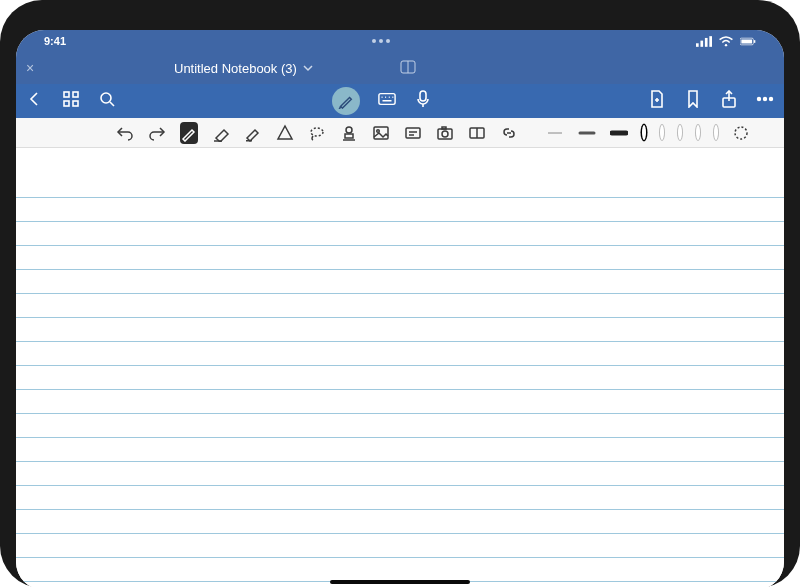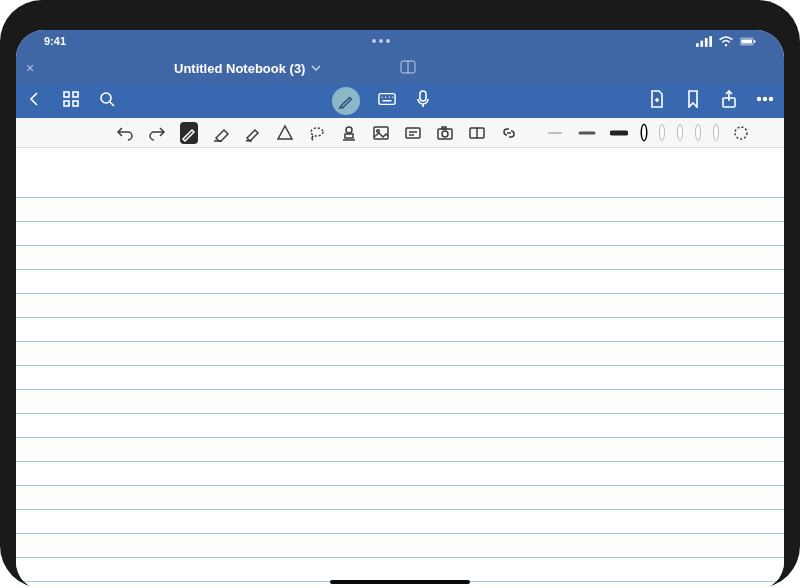--- a/index.html
+++ b/index.html
@@ -43,21 +43,21 @@
   .title-bar {
     height: 32px;
     background: #3f66a5;
     display: flex;
     align-items: center;
     color: #fff;
     font-size: 13px;
     position: relative;
   }
   .title-close { position:absolute; left:10px; color:#b6c6df; font-size:14px; }
-  .title-name { margin-left: 158px; display:flex; align-items:center; gap:6px; font-weight:700; }
+  .title-name { margin-left: 158px; display:flex; align-items:center; gap:6px; font-weight:400; }
   .title-name svg { width:10px;height:10px; }
   .title-split { position:absolute; left: 50%; transform:translateX(-50%); margin-left:8px; }
   .title-split svg{ width:16px;height:16px; stroke:#c2d0e6; fill:none; }
 
   
   .app-bar {
     height: 34px;
     background: #3869b0;
     display:flex;
     align-items:center;

